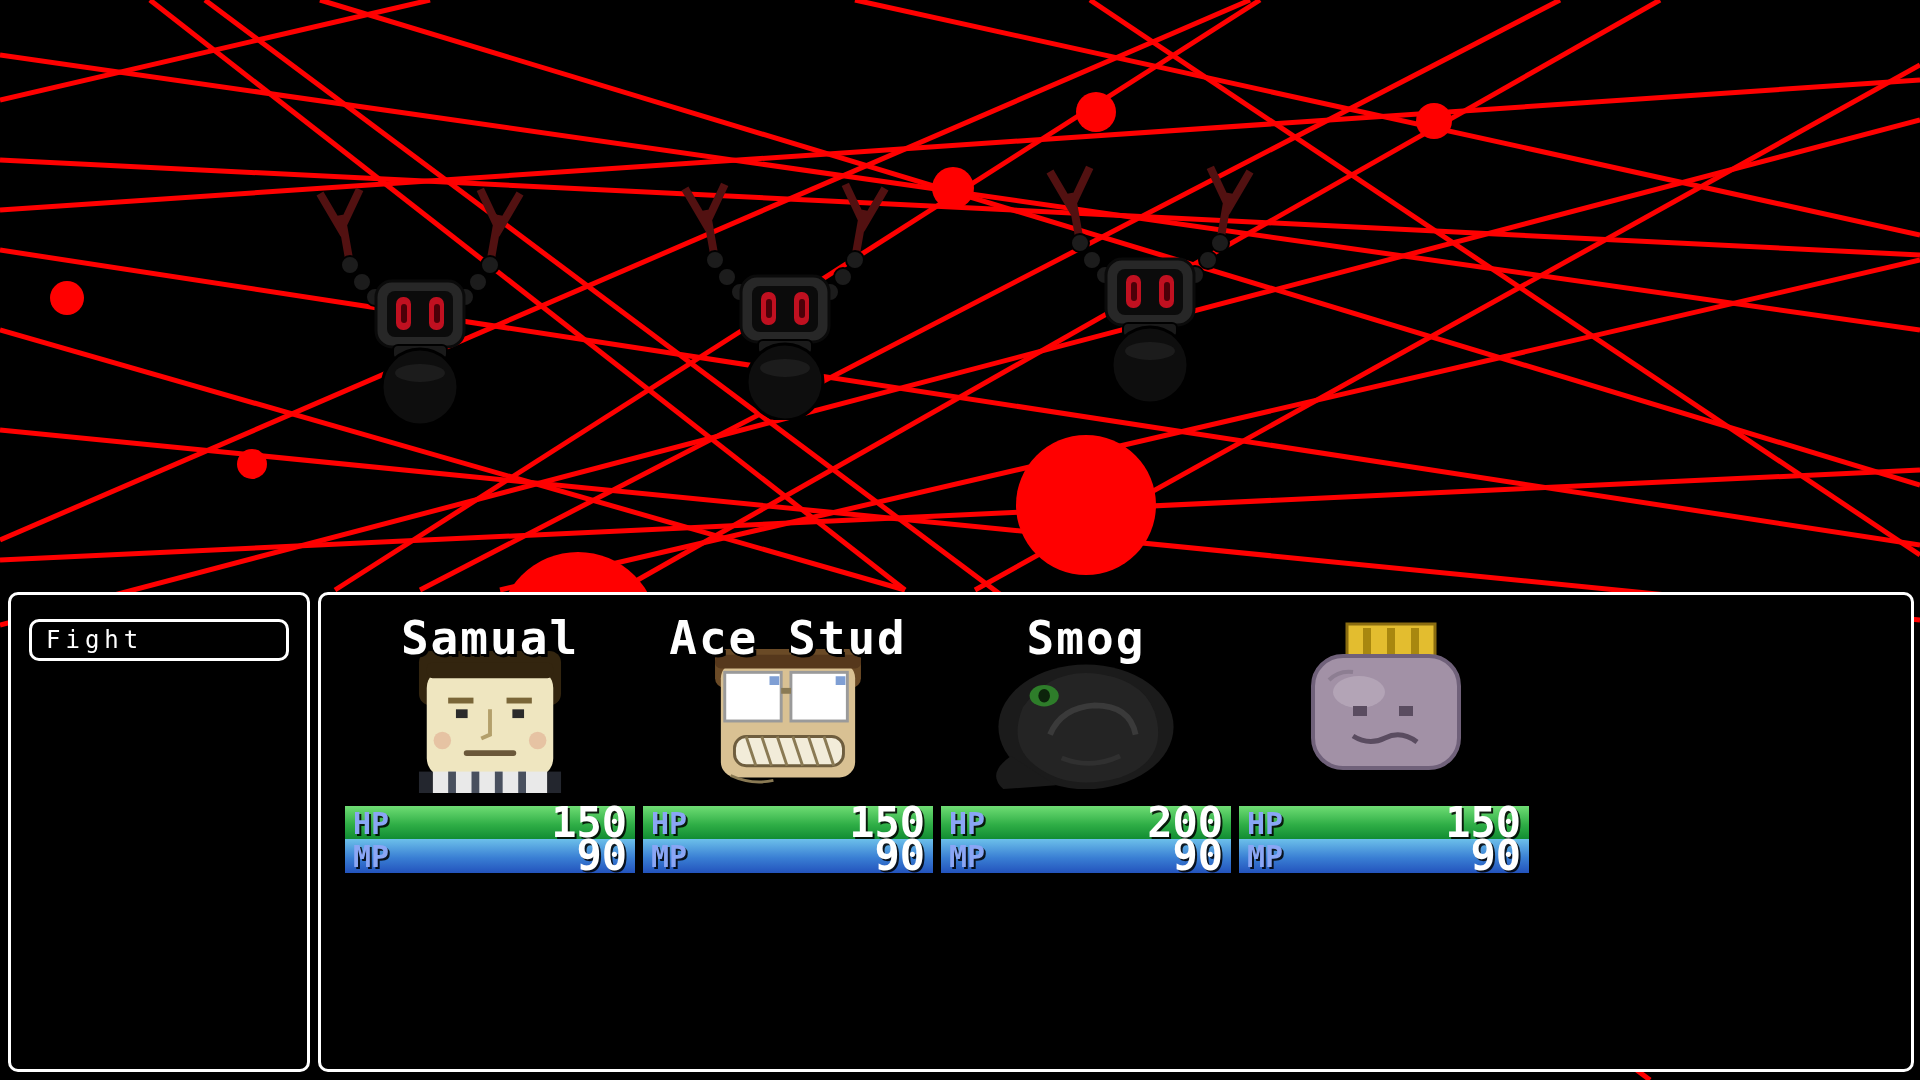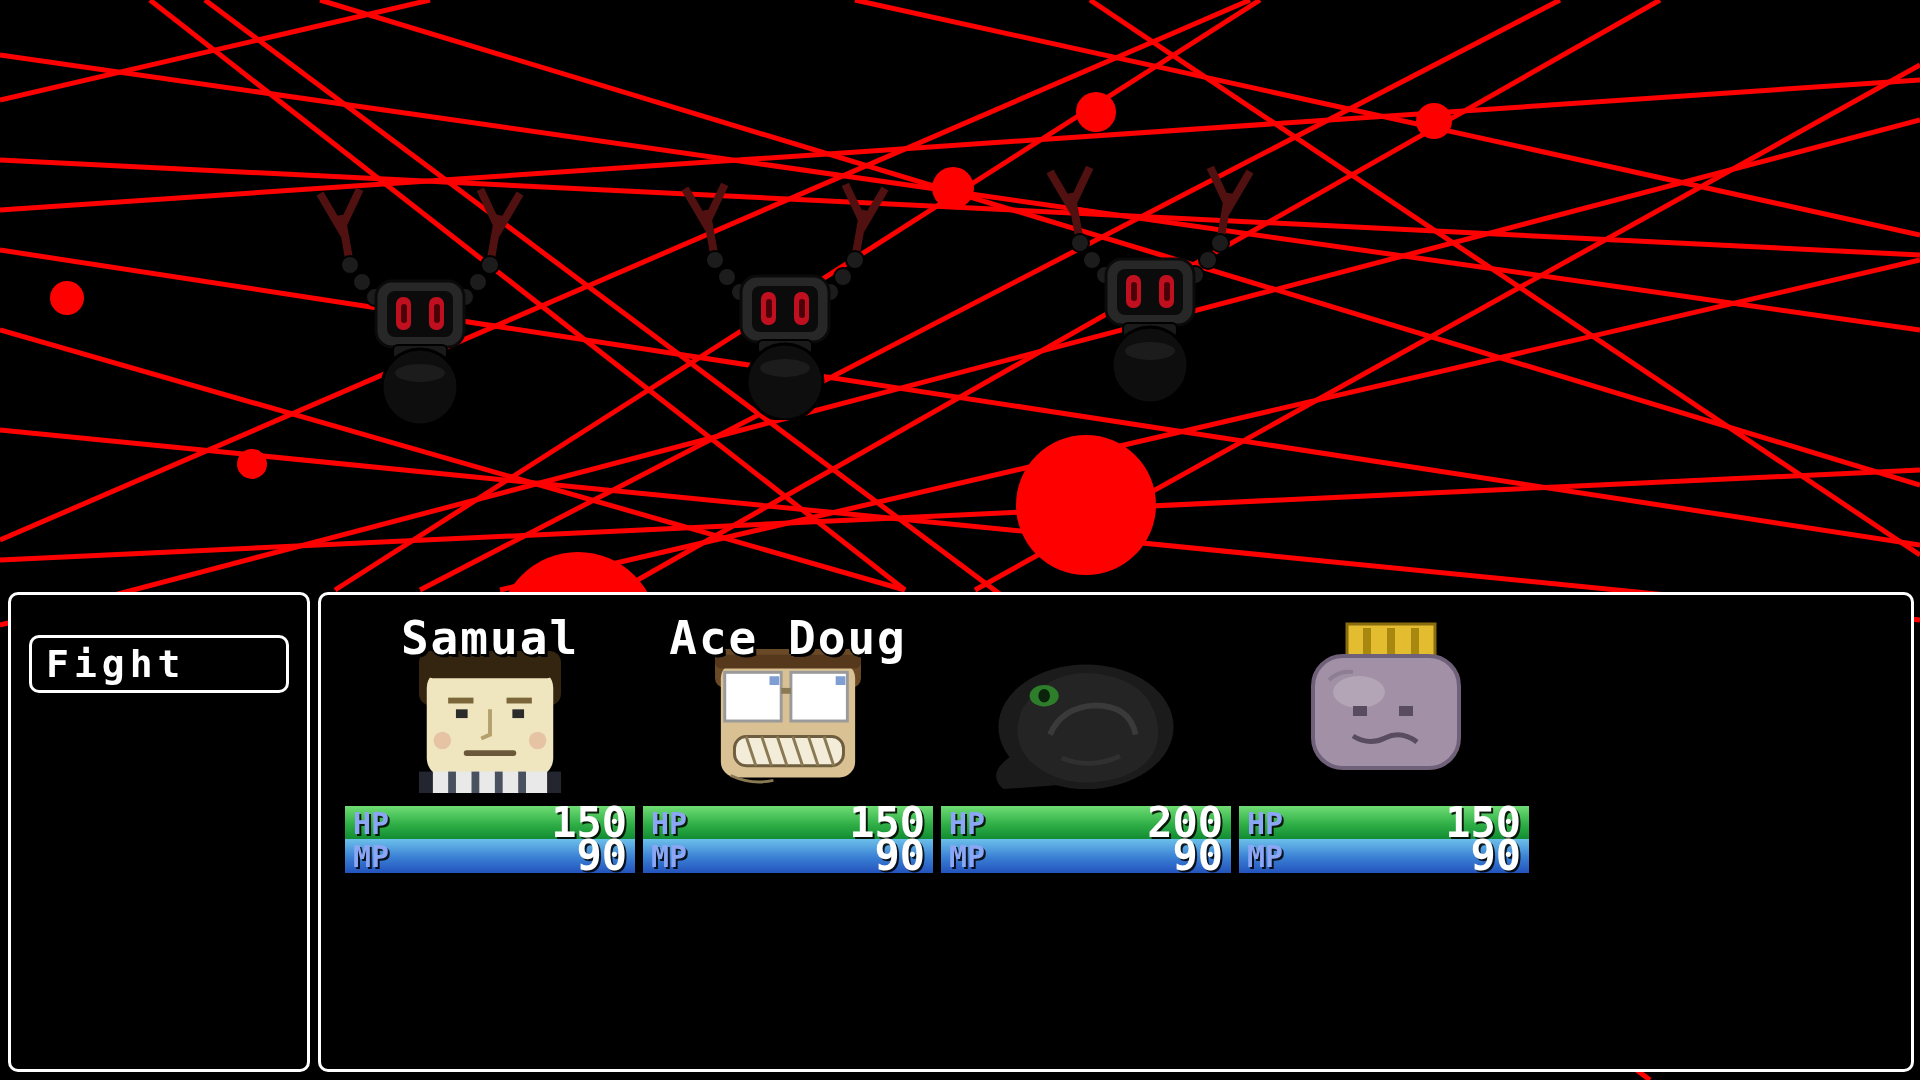--- a/index.html
+++ b/index.html
@@ -26,28 +26,27 @@
     border: 3px solid #fff;
     border-radius: 10px;
   }
 
   #command-window {
     left: 8px; top: 592px;
     width: 302px; height: 480px;
     padding: 24px 18px;
   }
   .cmd {
-    font-size: 38px;
-    font-weight: bold;
+    font-size: 24px;
+    font-weight: normal;
     letter-spacing: 5px;
     color: #9f9f9f;
     padding: 4px 14px;
     margin-bottom: 12px;
     border: 3px solid transparent;
-    margin-top: 16px;
   }
   .cmd.selected {
     color: #fff;
     border: 3px solid #fff;
     border-radius: 10px;
   }
 
   #status-window {
     left: 318px; top: 592px;
     width: 1596px; height: 480px;
@@ -259,40 +258,41 @@
   <rect x="20" y="6" width="150" height="14" rx="6" fill="#56381c"></rect>
   <rect x="30" y="24" width="58" height="50" fill="#ffffff" stroke="#9a9a9a" stroke-width="3"></rect>
   <rect x="98" y="24" width="58" height="50" fill="#ffffff" stroke="#9a9a9a" stroke-width="3"></rect>
   <rect x="76" y="28" width="10" height="9" fill="#7f9fd4"></rect>
   <rect x="144" y="28" width="10" height="9" fill="#7f9fd4"></rect>
   <rect x="88" y="40" width="10" height="6" fill="#8a7a54"></rect>
   <rect x="40" y="90" width="112" height="30" rx="12" fill="#f2ecd9" stroke="#6e5d3e" stroke-width="3"></rect>
   <path d="M52,90 l10,30 M68,90 l10,30 M84,90 l10,30 M100,90 l10,30 M116,90 l10,30 M132,90 l10,30" stroke="#8a7a54" stroke-width="3" fill="none"></path>
   <path d="M36,130 q22,10 44,5" stroke="#8a7a54" stroke-width="3" fill="none"></path>
 </svg></div>
-          <div class="name" data-name="actor-name">Ace Doug</div>
+          <div class="name" data-name="actor-name">Ace Stud</div>
           <div class="gauge hp" data-name="hp-gauge">
             <span class="glabel" data-name="hp-label">HP</span>
             <span class="gvalue" data-name="hp-value">150</span>
           </div>
           <div class="gauge mp" data-name="mp-gauge">
             <span class="glabel" data-name="mp-label">MP</span>
             <span class="gvalue" data-name="mp-value">90</span>
           </div>
         </div>
         <div class="member" data-name="party-member-smog">
           <div class="portrait" data-name="portrait-smog"><svg viewBox="0 0 190 148">
   <ellipse cx="95" cy="80" rx="90" ry="64" fill="#1b1b1b"></ellipse>
   <path d="M18,110 Q-8,128 10,144 L64,140 Z" fill="#1b1b1b"></path>
   <path d="M30,60 Q60,18 110,26 Q160,34 168,74 Q176,116 130,132 Q80,146 46,122 Q14,100 30,60 Z" fill="#242424"></path>
   <path d="M58,88 Q70,60 104,58 Q140,58 146,88" stroke="#3a3a3a" stroke-width="6" fill="none"></path>
   <path d="M70,112 Q100,124 130,110" stroke="#303030" stroke-width="5" fill="none"></path>
   <ellipse cx="52" cy="48" rx="15" ry="11" fill="#2e7d2a"></ellipse>
   <ellipse cx="52" cy="48" rx="6" ry="7" fill="#0c230b"></ellipse>
 </svg></div>
+          <div class="name" data-name="actor-name">Smog</div>
           <div class="gauge hp" data-name="hp-gauge">
             <span class="glabel" data-name="hp-label">HP</span>
             <span class="gvalue" data-name="hp-value">200</span>
           </div>
           <div class="gauge mp" data-name="mp-gauge">
             <span class="glabel" data-name="mp-label">MP</span>
             <span class="gvalue" data-name="mp-value">90</span>
           </div>
         </div>
         <div class="member" data-name="party-member-doug">

